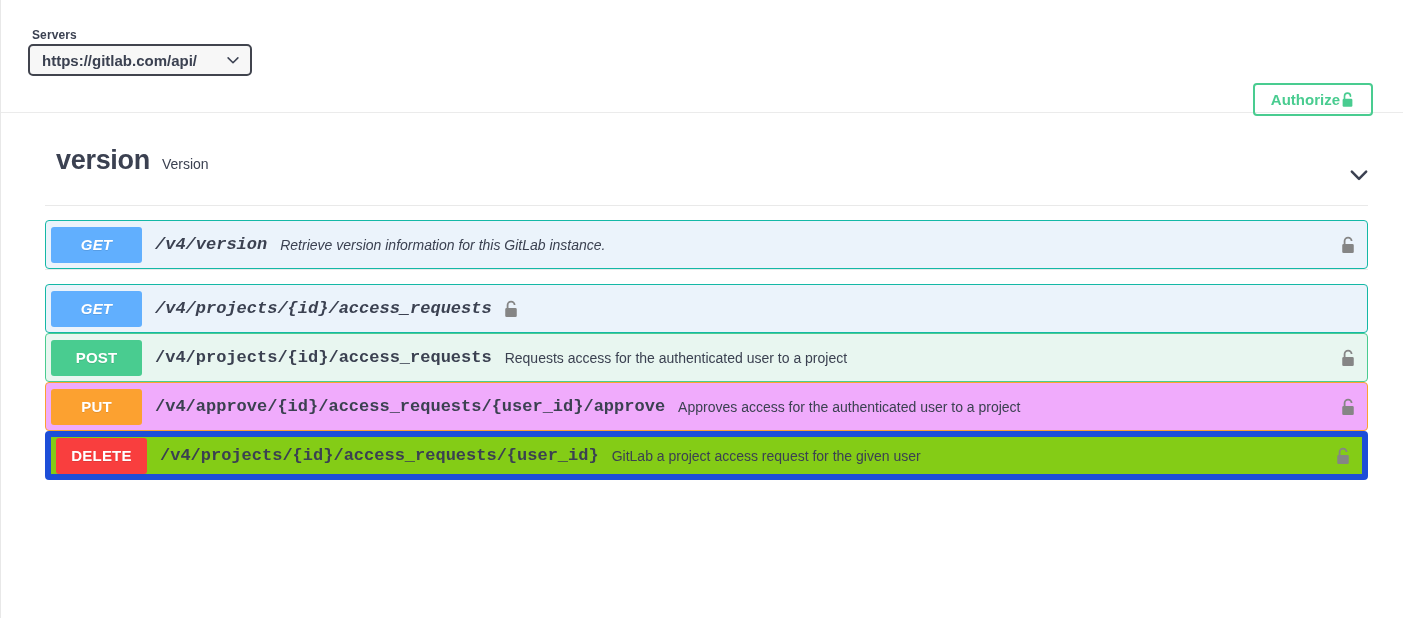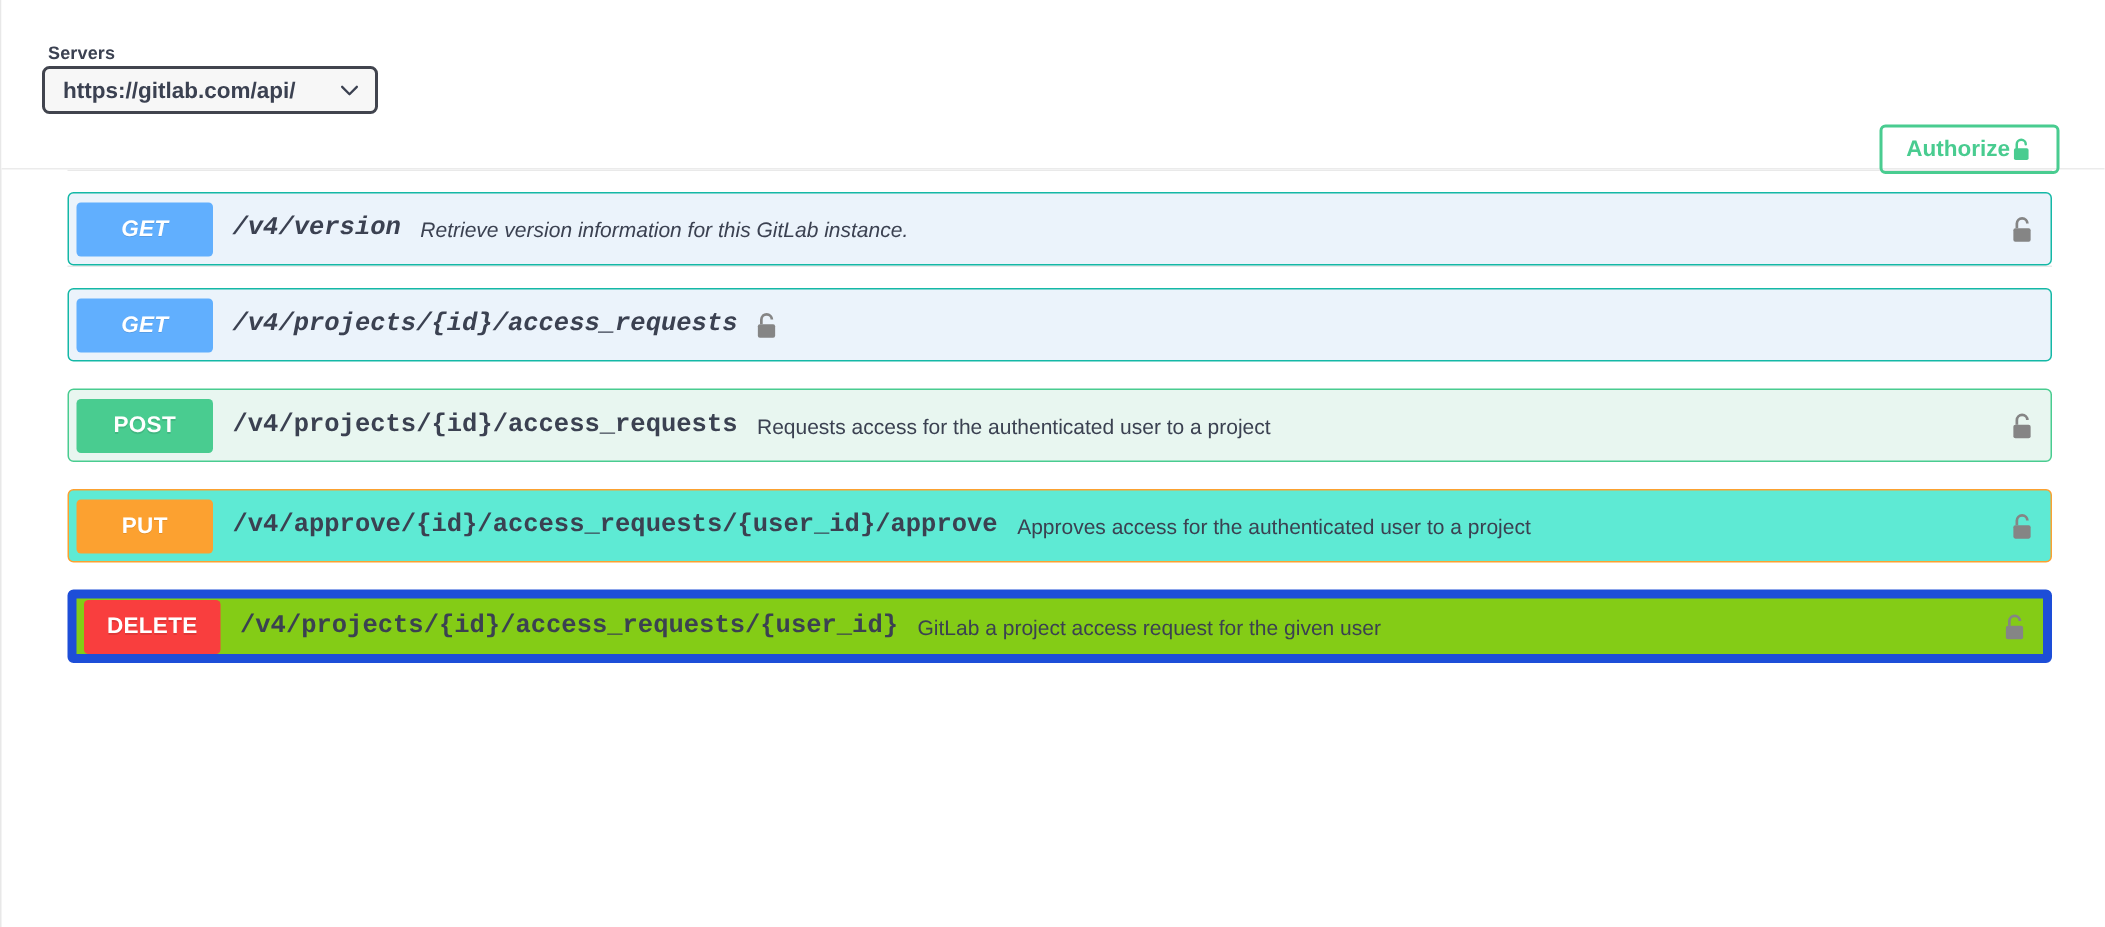--- a/index.html
+++ b/index.html
@@ -146,21 +146,20 @@
   }
 
   
   .op-row {
     position: relative;
     display: flex;
     align-items: center;
     height: 49px;
     box-sizing: border-box;
     border-radius: 4px;
-    margin-top: 18px;
     padding: 0 10px 0 5px;
     cursor: pointer;
   }
   .op-row:first-child { margin-top: 14px; }
 
   .op-method {
     flex: 0 0 auto;
     width: 91px;
     height: 36px;
     border-radius: 3px;
@@ -196,21 +195,21 @@
   }
 
   
   .m-get   { background: #61affe; }
   .m-post  { background: #49cc90; }
   .m-put   { background: #fca130; }
   .m-delete{ background: #f93e3e; }
 
   .row-get    { background: #ebf3fb; border: 1px solid #14b8a6; font-style: italic; }
   .row-post   { background: #e8f6f0; border: 1px solid #49cc90; }
-  .row-put    { background: #5eead4; border: 1px solid #fca130; }
+  .row-put    { background: #f0abfc; border: 1px solid #fca130; }
   .row-delete { background: #84cc16; border: 6px solid #1d4ed8; }
 </style>
 </head>
 <body>
 
 <div class="page">
 
   <div class="scheme-bar">
 
     <div class="servers-block">
@@ -227,20 +226,27 @@
       <span>Authorize</span>
       <svg class="lock" viewBox="0 0 20 22">
         <path d="M6 10 V6.5 A4 4 0 0 1 14 6.5" fill="none" stroke="#49cc90" stroke-width="2.2" stroke-linecap="round"></path>
         <rect x="3.5" y="10" width="13" height="10.5" rx="1.6" fill="#49cc90"></rect>
       </svg>
     </button>
   </div>
 
   <div class="content">
       <div class="tag-section first">
+        <div class="tag-header">
+          <span class="tag-name">version</span>
+          <span class="tag-desc">Version</span>
+          <svg class="tag-chevron" viewBox="0 0 20 20">
+            <path d="M3.5 7 L10 13.5 L16.5 7" fill="none" stroke="#3b4151" stroke-width="2.3" stroke-linecap="round" stroke-linejoin="round"></path>
+          </svg>
+        </div>
         <div class="ops-list">
           <div class="op-row row-get">
             <span class="op-method m-get">GET</span>
             <span class="op-path">/v4/version</span>
             <span class="op-summary">Retrieve version information for this GitLab instance.</span>
             <svg class="op-lock" viewBox="0 0 20 22">
               <path d="M6.2 10 V6.6 A3.9 3.9 0 0 1 14 6.6" fill="none" stroke="#858585" stroke-width="2"></path>
               <rect x="3.6" y="10" width="12.8" height="10" rx="1.5" fill="#858585"></rect>
             </svg>
           </div>

